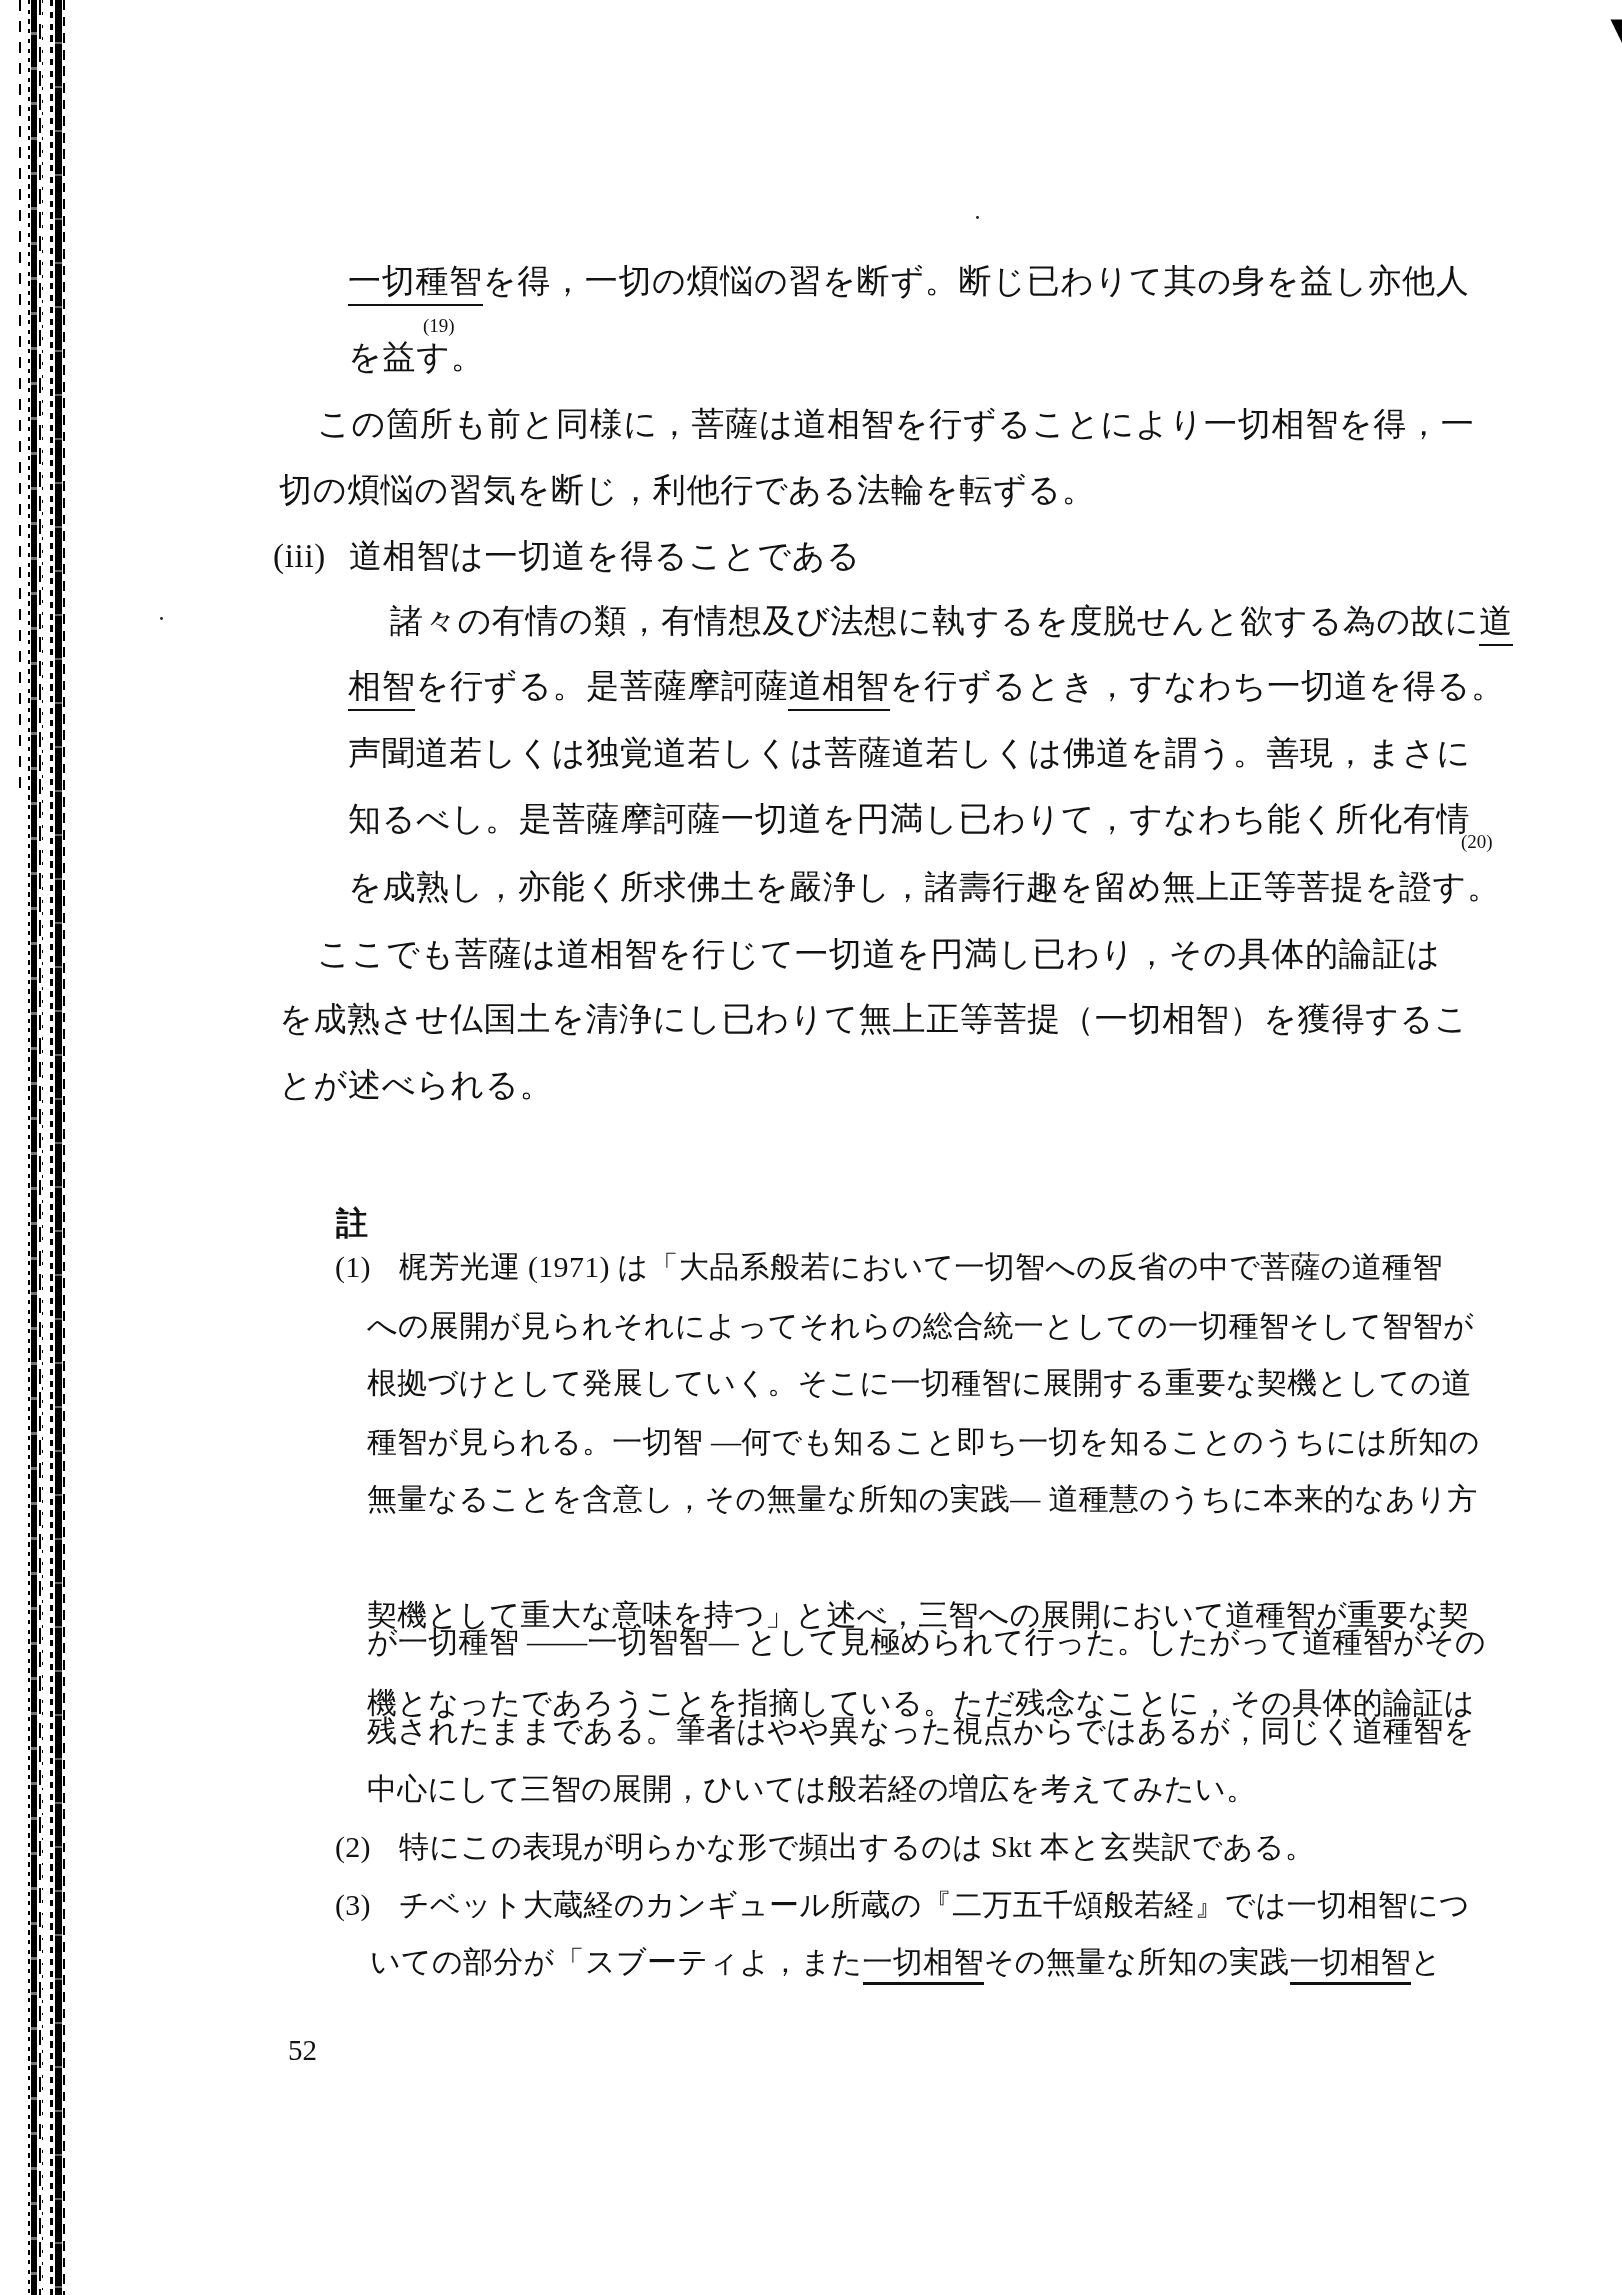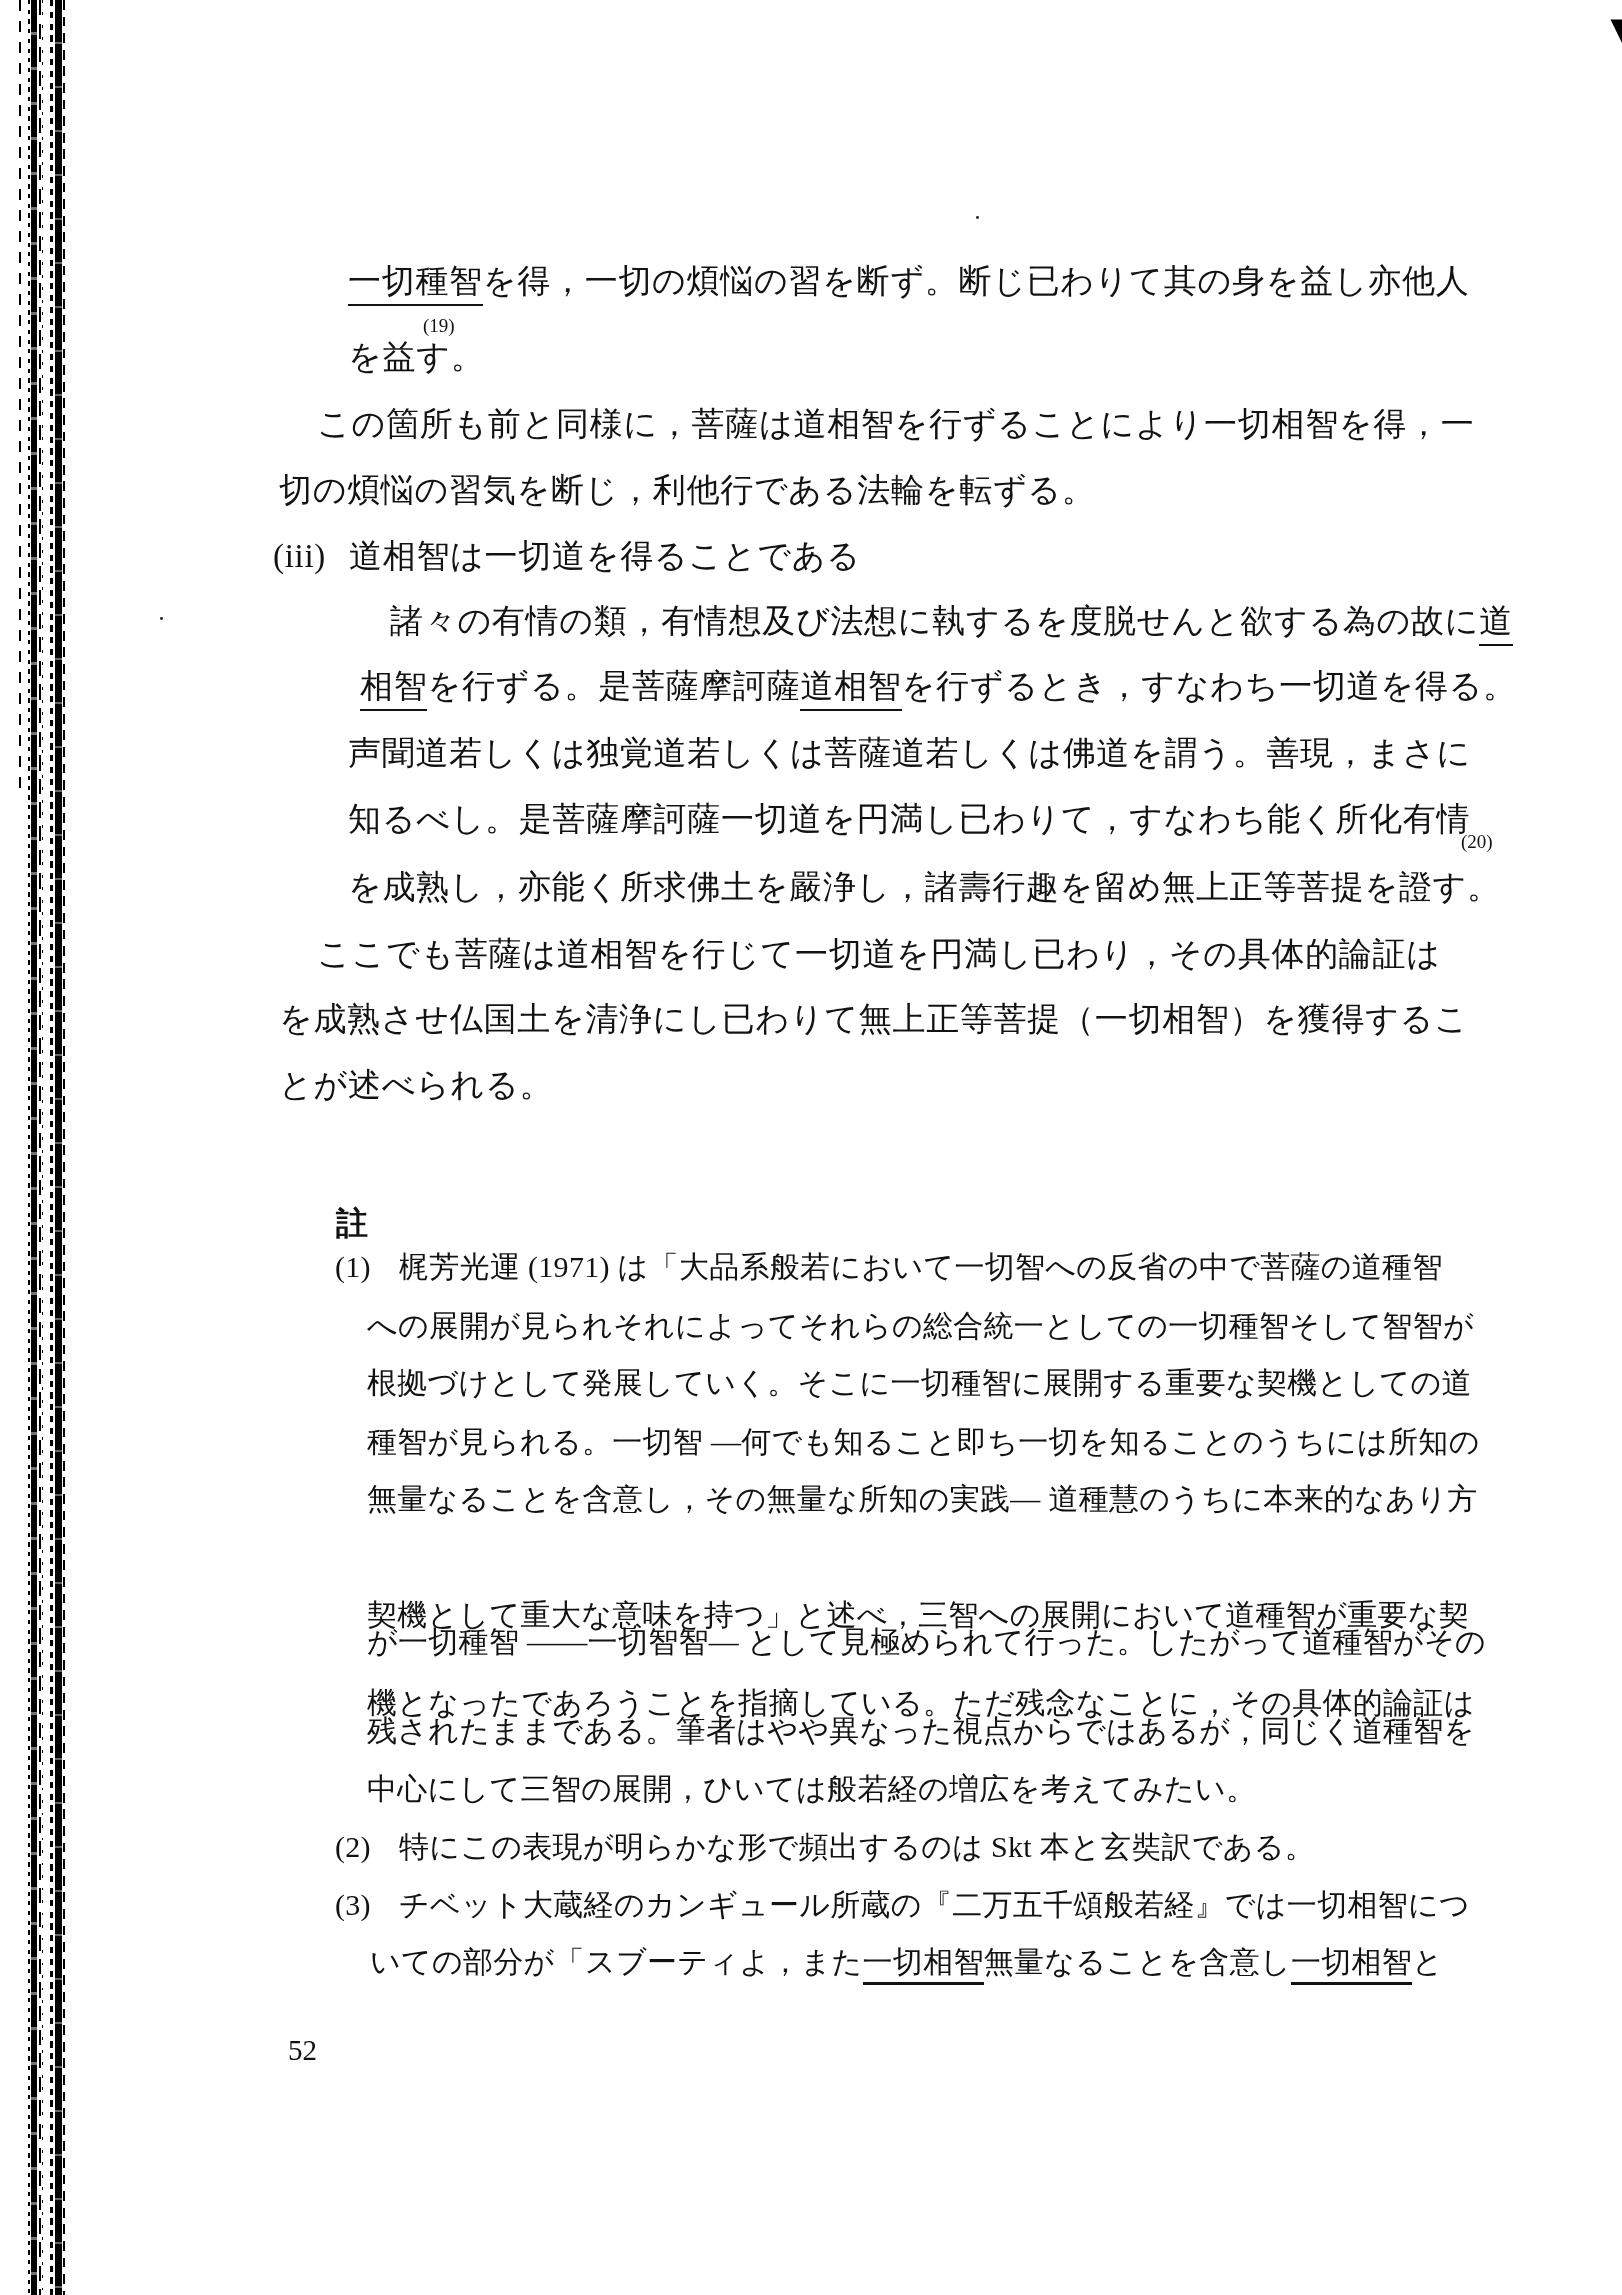--- a/index.html
+++ b/index.html
@@ -81,21 +81,21 @@
 
   <div class="line b" style="left:348px;top:341px;"><span>を益す。</span></div>
 
   <div class="line b" style="left:317px;top:408px;"><span>この箇所も前と同様に，菩薩は道相智を行ずることにより一切相智を得，一</span></div>
   <div class="line b" style="left:279px;top:474px;"><span>切の煩悩の習気を断じ，利他行である法輪を転ずる。</span></div>
 
   <div class="line b" style="left:273px;top:540px;"><span class="num-iii">(iii)</span><span>道相智は一切道を得ることである</span></div>
 
   <div class="line b" style="left:390px;top:605px;"><span>諸々の有情の類，有情想及び法想に執するを度脱せんと欲する為の故に</span><span class="u">道</span></div>
 
-  <div class="line b" style="left:348px;top:670px;margin-left:12px;"><span class="u">相智</span><span>を行ずる。是菩薩摩訶薩</span><span class="u">道相智</span><span>を行ずるとき，すなわち一切道を得る。</span></div>
+  <div class="line b" style="left:348px;top:670px;"><span class="u">相智</span><span>を行ずる。是菩薩摩訶薩</span><span class="u">道相智</span><span>を行ずるとき，すなわち一切道を得る。</span></div>
 
   <div class="line b" style="left:348px;top:737px;"><span>声聞道若しくは独覚道若しくは菩薩道若しくは佛道を謂う。善現，まさに</span></div>
   <div class="line b" style="left:348px;top:803px;"><span>知るべし。是菩薩摩訶薩一切道を円満し已わりて，すなわち能く所化有情</span></div>
 
   <span class="sup" style="left:1461px;top:832px;">(20)</span>
 
   <div class="line b" style="left:348px;top:871px;"><span>を成熟し，亦能く所求佛土を嚴浄し，諸壽行趣を留め無上正等菩提を證す。</span></div>
 
   <div class="line b" style="left:317px;top:938px;"><span>ここでも菩薩は道相智を行じて一切道を円満し已わり，その具体的論証は</span></div>
   <div class="line b" style="left:279px;top:1003px;"><span>を成熟させ仏国土を清浄にし已わりて無上正等菩提（一切相智）を獲得するこ</span></div>
@@ -111,18 +111,18 @@
   <div class="line n" style="left:367px;top:1627px;text-align:center;"><span>が一切種智 ――一切智智― として見極められて行った。したがって道種智がその</span></div>
   <div class="line n" style="left:367px;top:1600px;"><span>契機として重大な意味を持つ」と述べ，三智への展開において道種智が重要な契</span></div>
   <div class="line n" style="left:367px;top:1658px;margin-top:30px;"><span>機となったであろうことを指摘している。ただ残念なことに，その具体的論証は</span></div>
   <div class="line n" style="left:367px;top:1716px;"><span>残されたままである。筆者はやや異なった視点からではあるが，同じく道種智を</span></div>
   <div class="line n" style="left:367px;top:1774px;"><span>中心にして三智の展開，ひいては般若経の増広を考えてみたい。</span></div>
 
   <div class="line n" style="left:335px;top:1832px;"><span class="num">(2)</span><span>特にこの表現が明らかな形で頻出するのは Skt 本と玄奘訳である。</span></div>
 
   <div class="line n" style="left:335px;top:1890px;"><span class="num">(3)</span><span>チベット大蔵経のカンギュール所蔵の『二万五千頌般若経』では一切相智につ</span></div>
 
-  <div class="line n" style="left:370px;top:1947px;"><span>いての部分が「スブーティよ，また</span><span class="nu">一切相智</span><span>無量なることを含意し</span><span class="nu">一切相智</span><span>と</span></div>
+  <div class="line n" style="left:370px;top:1947px;"><span>いての部分が「スブーティよ，また</span><span class="nu">一切相智</span><span>その無量な所知の実践</span><span class="nu">一切相智</span><span>と</span></div>
 
   <div class="line pageno" style="left:288px;top:2036px;"><span>52</span></div>
 
 </div>
 
 
 </body></html>

